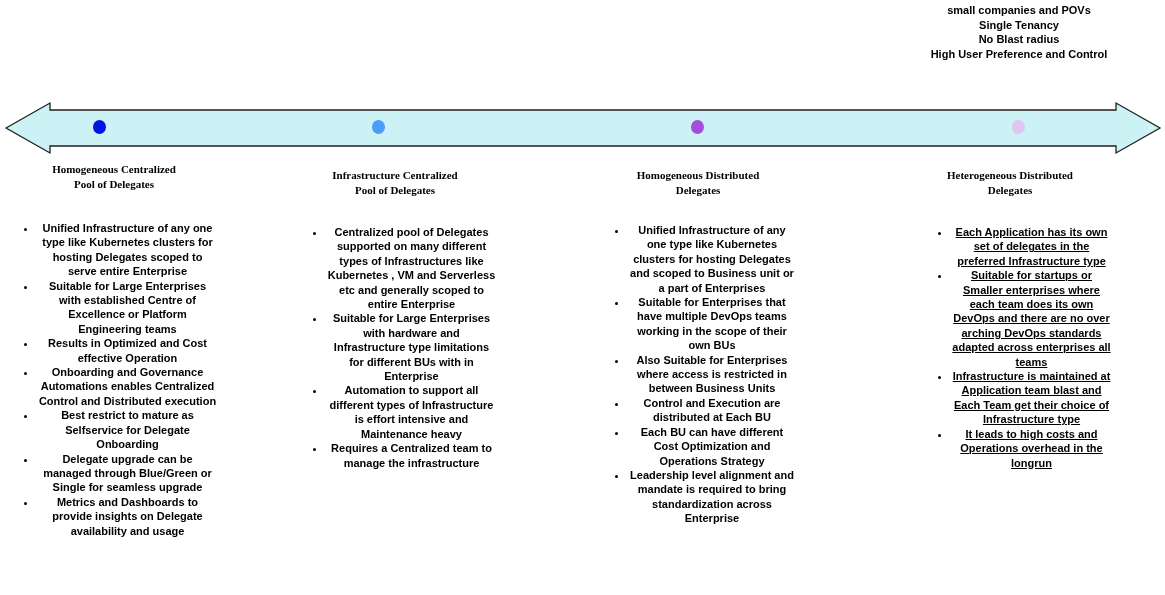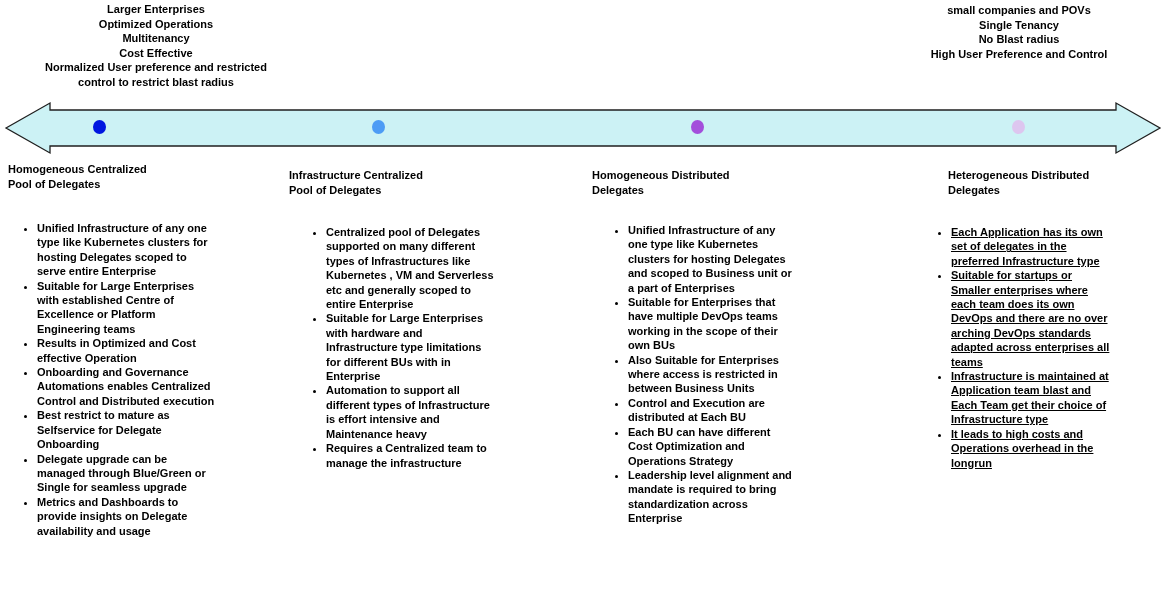--- a/index.html
+++ b/index.html
@@ -32,51 +32,47 @@
   }
   .dot-1 { left: 93px; }
   .dot-2 { left: 372px; }
   .dot-3 { left: 691px; }
   .dot-4 { left: 1012px; }
   .col-title {
     position: absolute;
     width: 212px;
     font-size: 11px;
     line-height: 14.5px;
+    text-align: center;
     white-space: pre-line;
+    font-family: Liberation Serif, serif;
   }
   .col-title-1 { left: 8px;   top: 162px; }
   .col-title-2 { left: 289px; top: 168px; }
   .col-title-3 { left: 592px; top: 168px; }
-  .col-title-4 { left: 948px; top: 168px; }
+  .col-title-4 { left: 904px; top: 168px; }
   ul.bullets {
     position: absolute;
     margin: 0;
     padding: 0 0 0 15px;
     list-style: disc outside;
     font-size: 11px;
     line-height: 14.4px;
   }
-  ul.bullets li { margin: 0; padding: 0; }
+  ul.bullets li { margin: 0; padding: 0; text-align: center; }
   .bullets-1 { left: 22px;  top: 221px; width: 181px; }
   .bullets-2 { left: 311px; top: 225px; width: 171px; }
   .bullets-3 { left: 613px; top: 223px; width: 168px; }
   .bullets-4 { left: 936px; top: 225px; width: 161px; text-decoration: underline; }
 </style>
 </head>
 <body>
 
 <div class="canvas">
 
-  <div class="annot left">Larger Enterprises
-Optimized Operations
-Multitenancy
-Cost Effective
-Normalized User preference and restricted
-control  to restrict blast radius</div>
 
   <div class="annot right">small companies and POVs
 Single Tenancy
 No Blast radius
 High User Preference and Control</div>
 
   <svg class="arrow-svg" viewBox="0 0 1158 60">
     <polygon points="2,30 46,5 46,12 1112,12 1112,5 1156,30 1112,55 1112,48 46,48 46,55" stroke-width="1.3" fill="#ccf2f5" stroke="#1f1f1f"></polygon>
   </svg>
 

